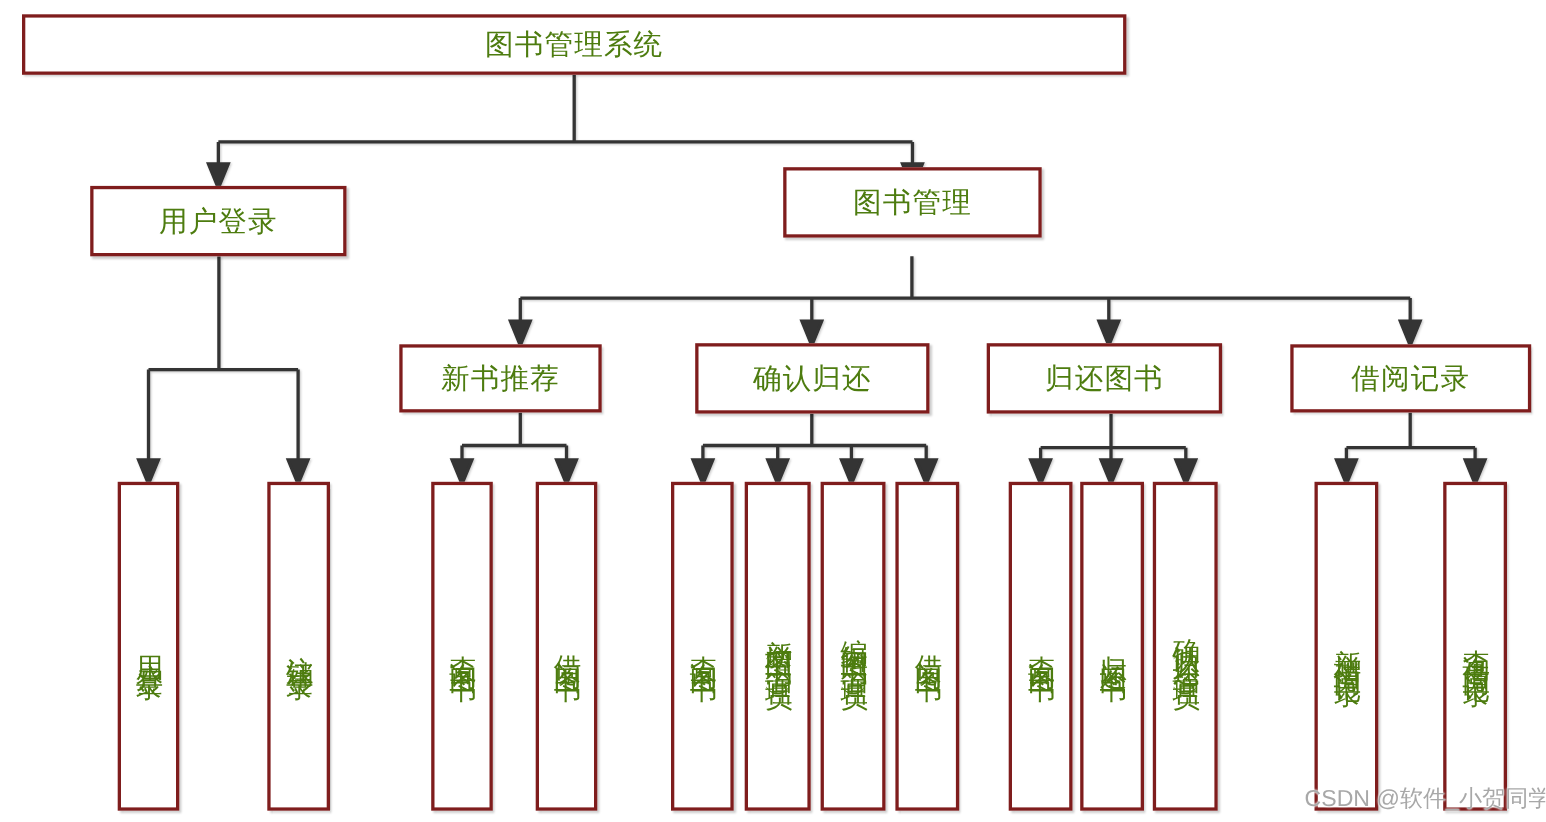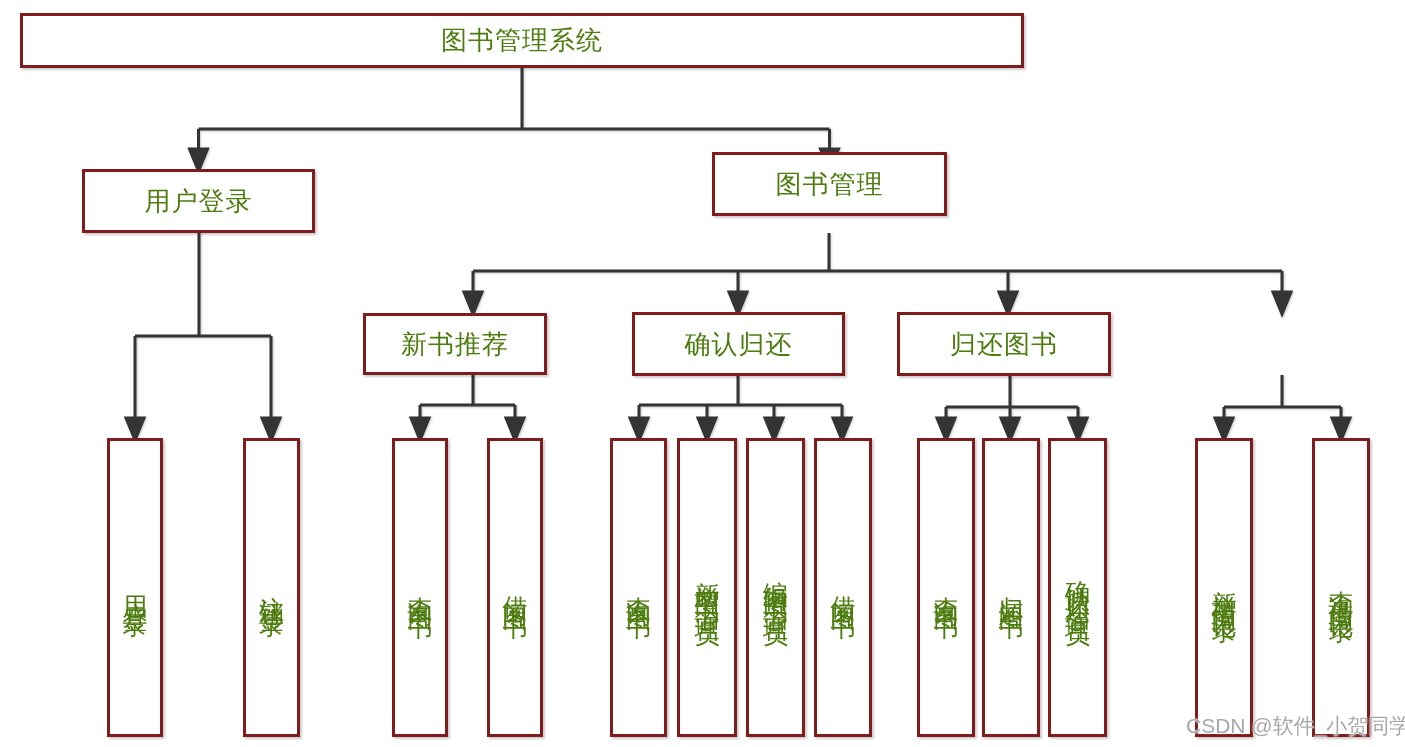--- a/index.html
+++ b/index.html
@@ -105,20 +105,23 @@
 
   <div class="node hbox" style="left:363px; top:313px; width:184px; height:62px;">
     <span>新书推荐</span>
   </div>
   <div class="node hbox" style="left:632px; top:312px; width:213px; height:64px;">
     <span>确认归还</span>
   </div>
   <div class="node hbox" style="left:897px; top:312px; width:214px; height:64px;">
     <span>归还图书</span>
   </div>
+  <div class="node hbox" style="left:1173px; top:313px; width:219px; height:62px;">
+    <span>借阅记录</span>
+  </div>
 
   <div class="node vbox" style="left:107px; top:438px; width:56px; height:299px;">
     <span>用户登录</span>
   </div>
   <div class="node vbox" style="left:243px; top:438px; width:57px; height:299px;">
     <span>注销登录</span>
   </div>
 
   <div class="node vbox" style="left:392px; top:438px; width:56px; height:299px;">
     <span>查询图书</span>

